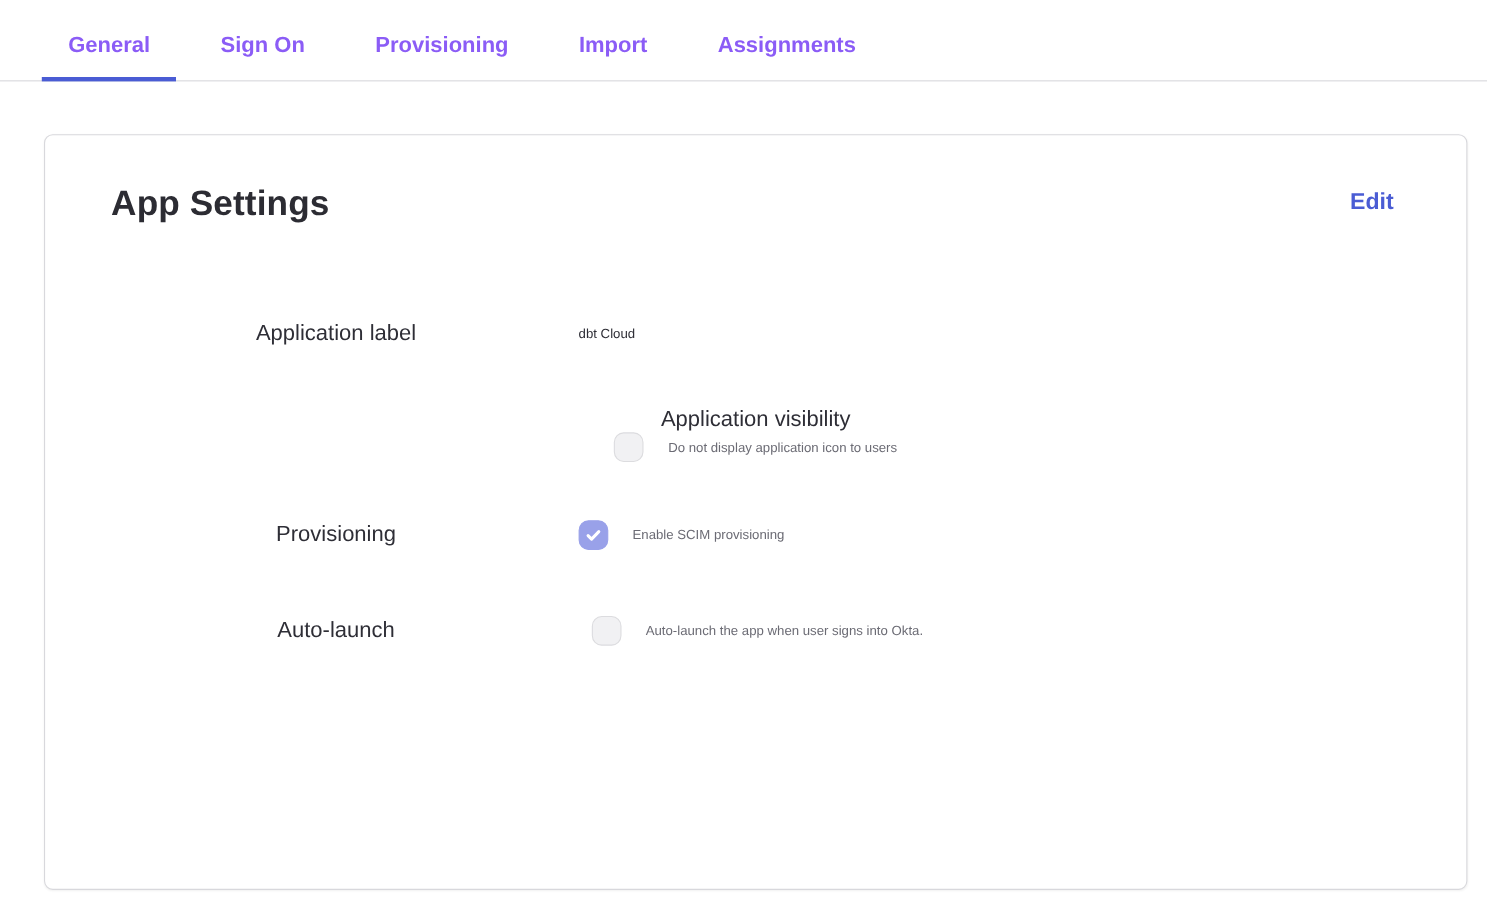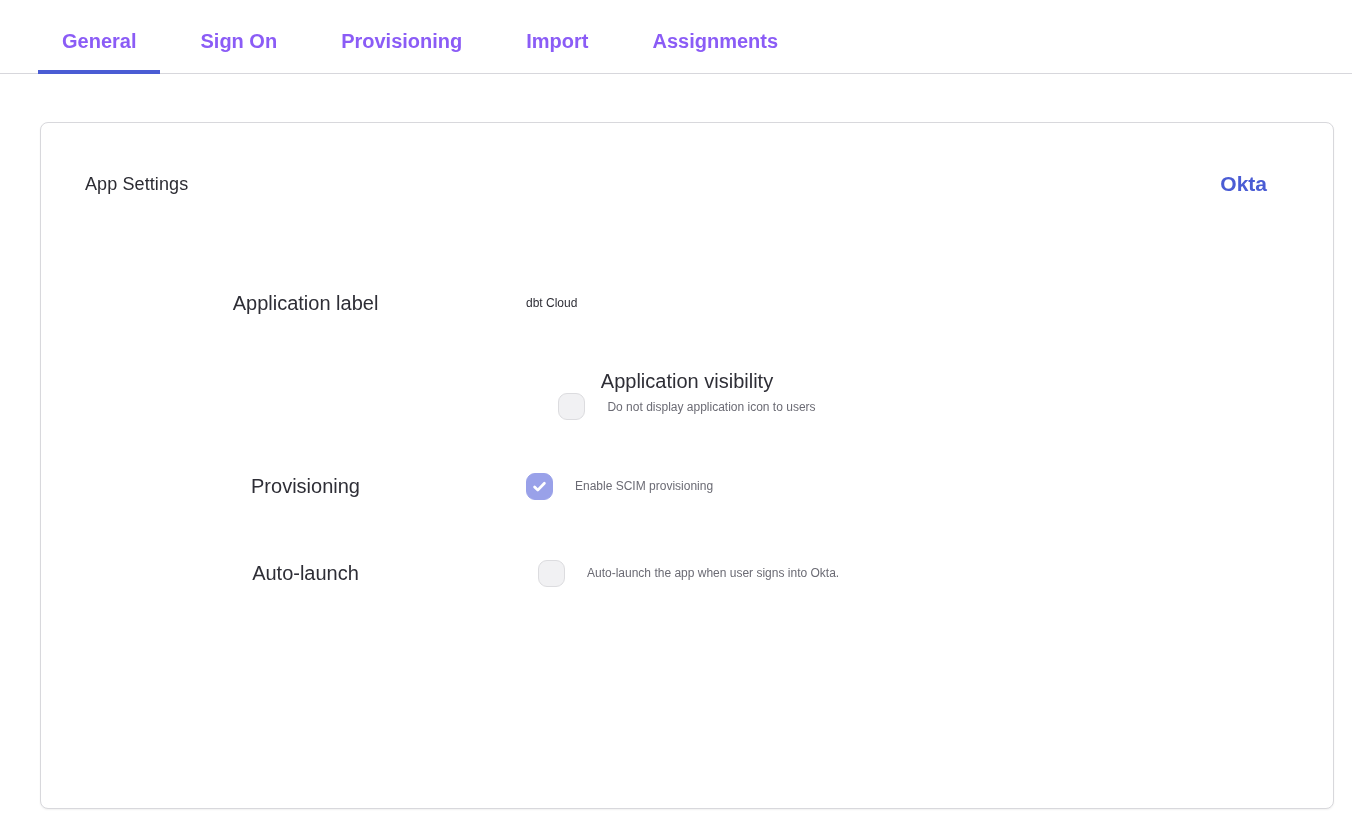--- a/index.html
+++ b/index.html
@@ -54,24 +54,25 @@
     box-shadow: 0 1px 2px rgba(0,0,0,0.06);
   }
   .card-header {
     display: flex;
     justify-content: space-between;
     align-items: center;
     height: 36px;
     margin-bottom: 81px;
   }
   .card-title {
-    font-size: 18px;
-    font-weight: 400;
+    font-size: 32px;
+    font-weight: 700;
     color: #2c2c33;
     letter-spacing: 0.1px;
+    margin-left: 16px;
   }
   .edit-link {
     font-size: 21px;
     font-weight: 700;
     color: #4a5cd4;
     text-decoration: none;
     margin-right: 22px;
     cursor: pointer;
   }
 
@@ -134,21 +135,21 @@
   <div class="tab">Provisioning</div>
 
   <div class="tab">Import</div>
 
   <div class="tab">Assignments</div>
 </nav>
 
 <section class="card">
   <div class="card-header">
     <h1 class="card-title">App Settings</h1>
-    <a class="edit-link">Okta</a>
+    <a class="edit-link">Edit</a>
   </div>
   <div id="rows">
   <div class="row">
     <div class="row-label">Application label</div>
     <div class="row-value">
 
       <span class="text-value">dbt Cloud</span>
     </div>
   </div>
 

